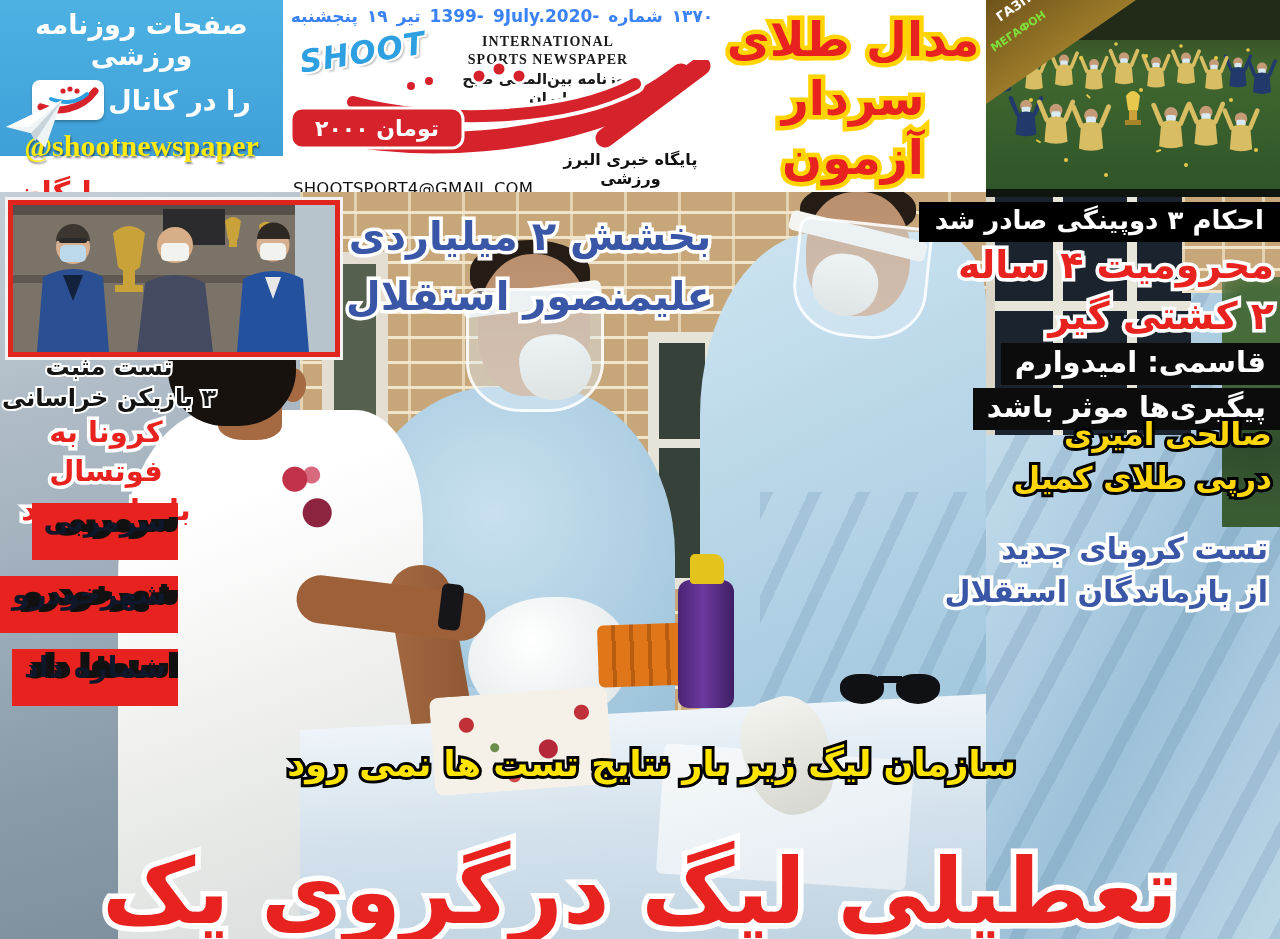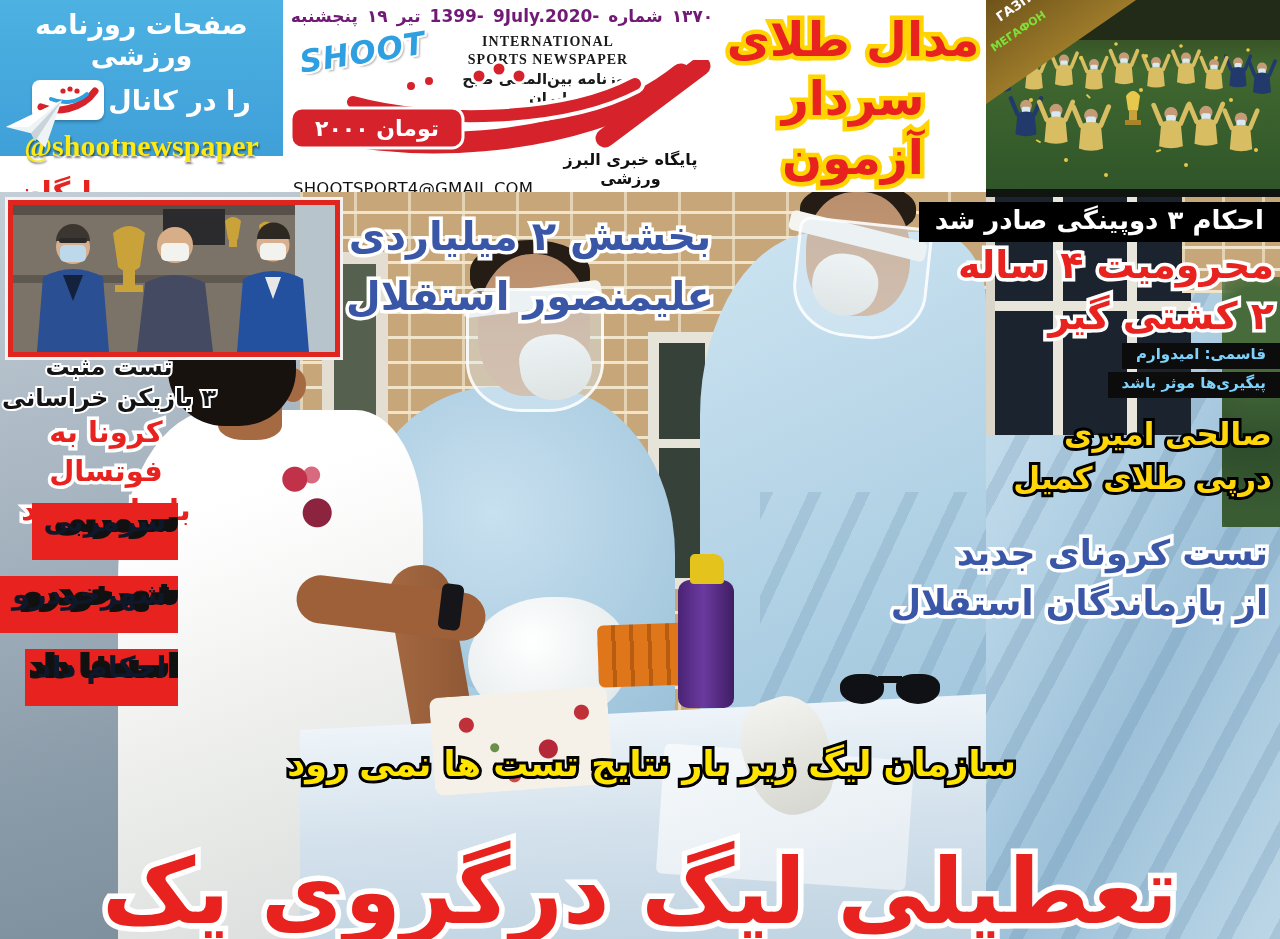--- a/index.html
+++ b/index.html
@@ -25,21 +25,21 @@
   .tg-row2{display:flex;justify-content:center;align-items:center;gap:4px;margin-top:8px;height:42px;}
   .tg-minilogo{width:72px;height:40px;background:#fff;border-radius:8px;box-shadow:0 2px 3px rgba(0,0,0,.25);display:flex;align-items:center;justify-content:center;}
   .tg-l2{font-size:27px;}
   .tg-handle{margin-top:8px;font-family:"Liberation Serif","DejaVu Serif",serif;font-size:30px;color:#ffe913;text-shadow:1px 2px 2px rgba(0,0,0,.5);}
   .tg-row4{display:flex;justify-content:center;align-items:center;gap:12px;margin-top:12px;font-size:30px;}
   .tg-free{color:#e8231f;}
   .tg-plane{left:4px;top:96px;width:62px;height:58px;}
 
   .logo-block{left:283px;top:0;width:437px;height:197px;background:#fff;}
   .dateline{left:14px;top:6px;width:410px;display:flex;justify-content:center;gap:9px;
-            font-size:17px;color:#701a75;font-weight:bold;}
+            font-size:17px;color:#3b82f6;font-weight:bold;}
   .shoot-script{left:16px;top:34px;font-style:italic;font-weight:bold;font-size:31px;color:#2e9fe0;
                 transform:rotate(-9deg);letter-spacing:1px;text-shadow:2px 2px 0 #fff,-2px -2px 0 #fff,2px -2px 0 #fff,-2px 2px 0 #fff,3px 3px 2px rgba(0,0,0,.3);}
   .intl{left:160px;top:33px;width:210px;text-align:center;font-family:"Liberation Serif","DejaVu Serif",serif;
         font-size:14px;letter-spacing:1px;color:#1a1a1a;line-height:1.25;font-weight:bold;}
   .intl-fa{font-family:"DejaVu Sans",sans-serif;font-size:15px;letter-spacing:0;margin-top:2px;}
   .biglogo{left:0px;top:60px;width:437px;height:100px;}
   .contact-l{left:10px;top:155px;width:210px;text-align:center;color:#111;}
   .contact-email{font-size:16.5px;letter-spacing:.2px;margin-top:24px;}
   .contact-phone{font-size:17px;font-weight:bold;margin-top:1px;}
   .agency{left:265px;top:150px;width:165px;text-align:center;color:#111;}
@@ -117,23 +117,23 @@
     background-image:repeating-linear-gradient(0deg,rgba(242,231,206,.95) 0 3px,rgba(0,0,0,0) 3px 22px),repeating-linear-gradient(90deg,rgba(238,226,198,.75) 0 3px,rgba(0,0,0,0) 3px 40px);}
   .rp-green{left:236px;top:80px;width:58px;height:250px;background:radial-gradient(circle at 70% 20%,#476b3a 20%,rgba(0,0,0,0) 60%),radial-gradient(circle at 60% 55%,#2e4d2c 25%,rgba(0,0,0,0) 70%),radial-gradient(circle at 80% 85%,#3a5c33 25%,rgba(0,0,0,0) 65%);}
 
   .inset-photo{left:8px;top:200px;width:322px;height:147px;border:5px solid #e0251f;box-shadow:0 0 0 3px #f3f3f3;}
 
   
   .center-story{left:330px;top:206px;width:400px;text-align:center;color:#3a57a7;font-size:40px;line-height:1.5;letter-spacing:-1px;}
   .doping-band{right:0;top:202px;background:#000;color:#fff;font-size:26px;padding:3px 16px 7px;white-space:nowrap;}
   .ban-text{right:6px;top:240px;text-align:right;color:#e8231f;font-size:38px;line-height:1.33;letter-spacing:-1px;}
   .ghasemi{right:0;top:343px;text-align:right;}
-  .ghasemi div{display:inline-block;background:#0c0c0c;color:#7dd3fc;font-size:15px;font-weight:bold;padding:2px 14px 6px;margin-bottom:3px;margin-left:6px;}
+  .ghasemi div{display:inline-block;background:#0c0c0c;color:#ffffff;font-size:29px;font-weight:bold;padding:2px 14px 6px;margin-bottom:3px;margin-left:6px;}
   .salehi{right:8px;top:412px;text-align:right;color:#ffd60a;font-size:31px;line-height:1.42;}
-  .corona{right:12px;top:528px;text-align:right;color:#3a57a7;font-size:35px;line-height:1.43;letter-spacing:-1px;}
+  .corona{right:12px;top:528px;text-align:right;color:#3a57a7;font-size:30px;line-height:1.43;letter-spacing:-1px;}
   .positive{left:0;top:352px;width:218px;text-align:center;color:#141414;font-size:24px;line-height:1.28;}
   .futsal{left:0;top:413px;width:212px;text-align:center;color:#e8231f;font-size:29px;line-height:1.34;}
   .resign{left:0;top:503px;}
   .resign div{display:table;background:#e8231f;color:#0f172a;font-size:29px;font-weight:bold;padding:1px 12px 22px;margin-bottom:16px;}
   .bottom-kicker{right:264px;top:744px;color:#ffe400;font-size:35px;letter-spacing:-1px;}
   .bottom-headline{left:0;right:0;top:786px;text-align:center;color:#e8231f;font-size:91px;letter-spacing:-2px;line-height:1.45;}
 </style>
 </head>
 <body>
 
@@ -424,20 +424,20 @@
   </div>
 
   <div class="abs futsal b rtl">
     <div class="stroked sw" data-text="کرونا به فوتسال">کرونا به فوتسال</div>
     <div class="stroked sw" data-text="بانوان رسید">بانوان رسید</div>
   </div>
 
   <div class="abs resign rtl">
     <div class="stroked sk-thin" data-text="سرمربی">سرمربی</div>
     <div class="stroked sk-thin" data-text="شهرخودرو">شهرخودرو</div>
-    <div class="stroked sk-thin" data-text="استعفا داد">احکام داد</div>
+    <div class="stroked sk-thin" data-text="استعفا داد">شماره داد</div>
   </div>
 
   <div class="abs bottom-kicker b rtl stroked sk" data-text="سازمان لیگ زیر بار نتایج تست ها نمی رود">سازمان لیگ زیر بار نتایج تست ها نمی رود</div>
 
   <div class="abs bottom-headline b rtl stroked sw-thick" data-text="تعطیلی لیگ درگروی یک قربانی!">تعطیلی لیگ درگروی یک قربانی!</div>
 
 </div>
 
 </body></html>

